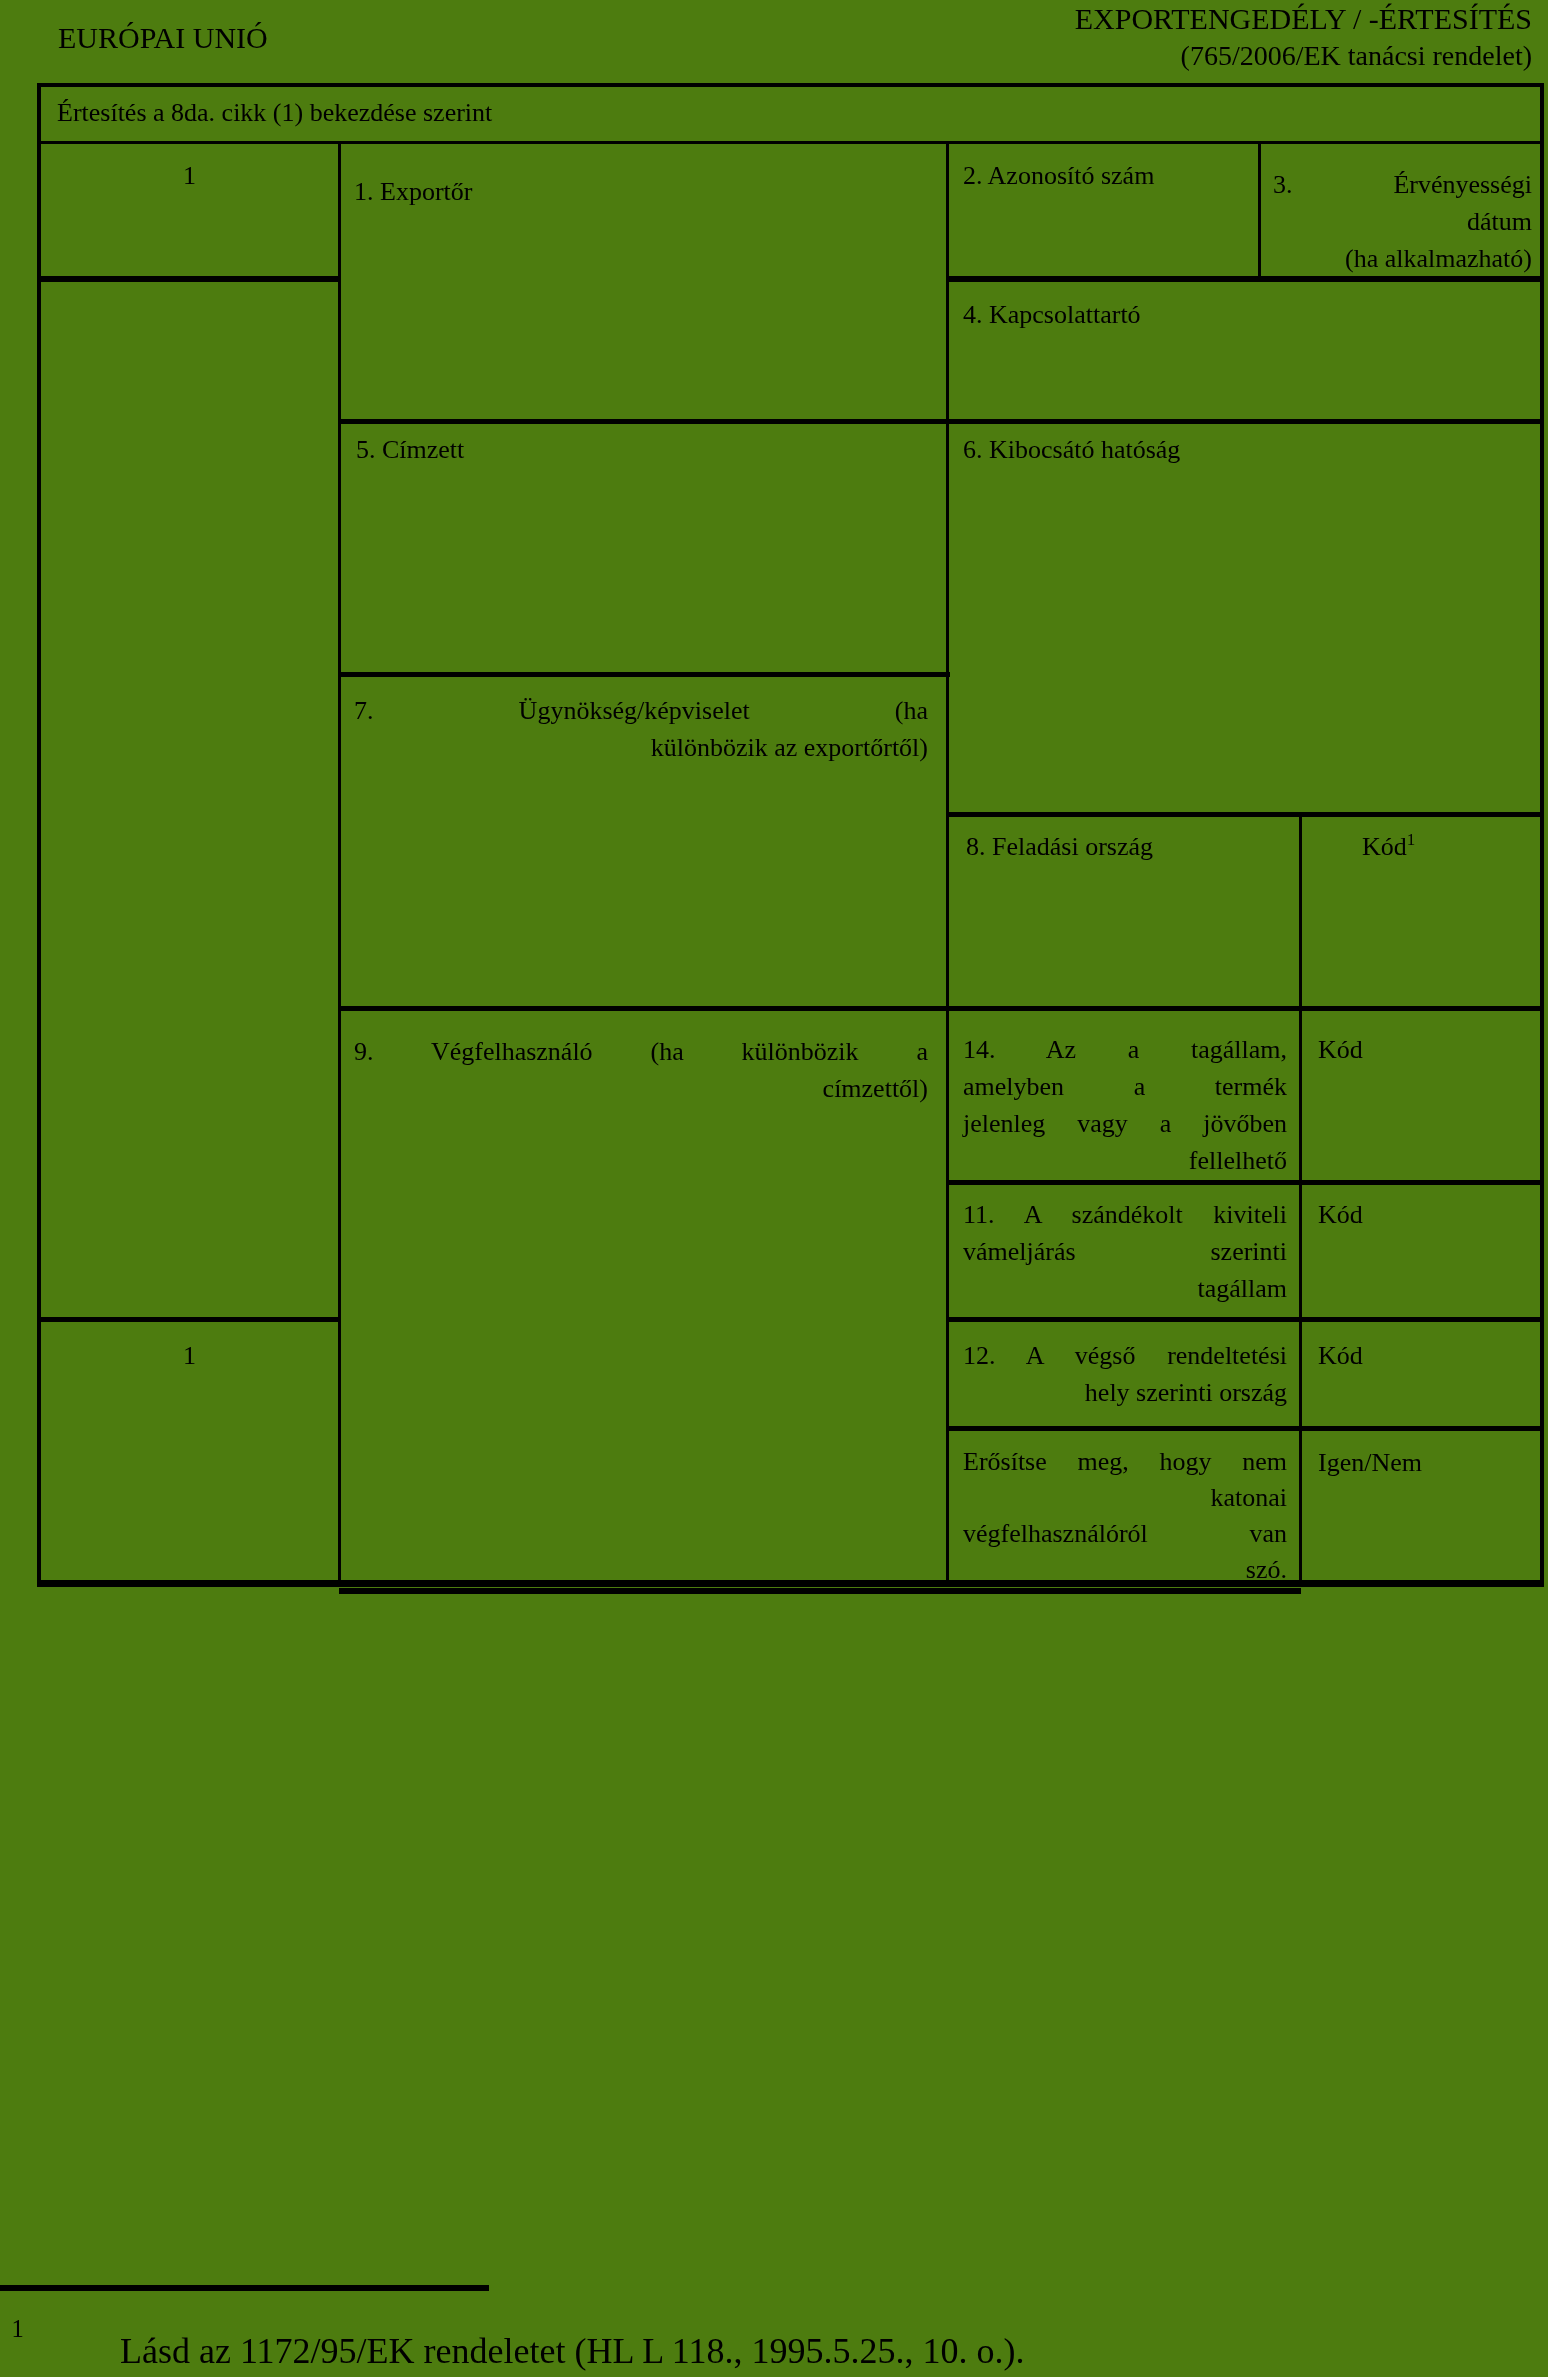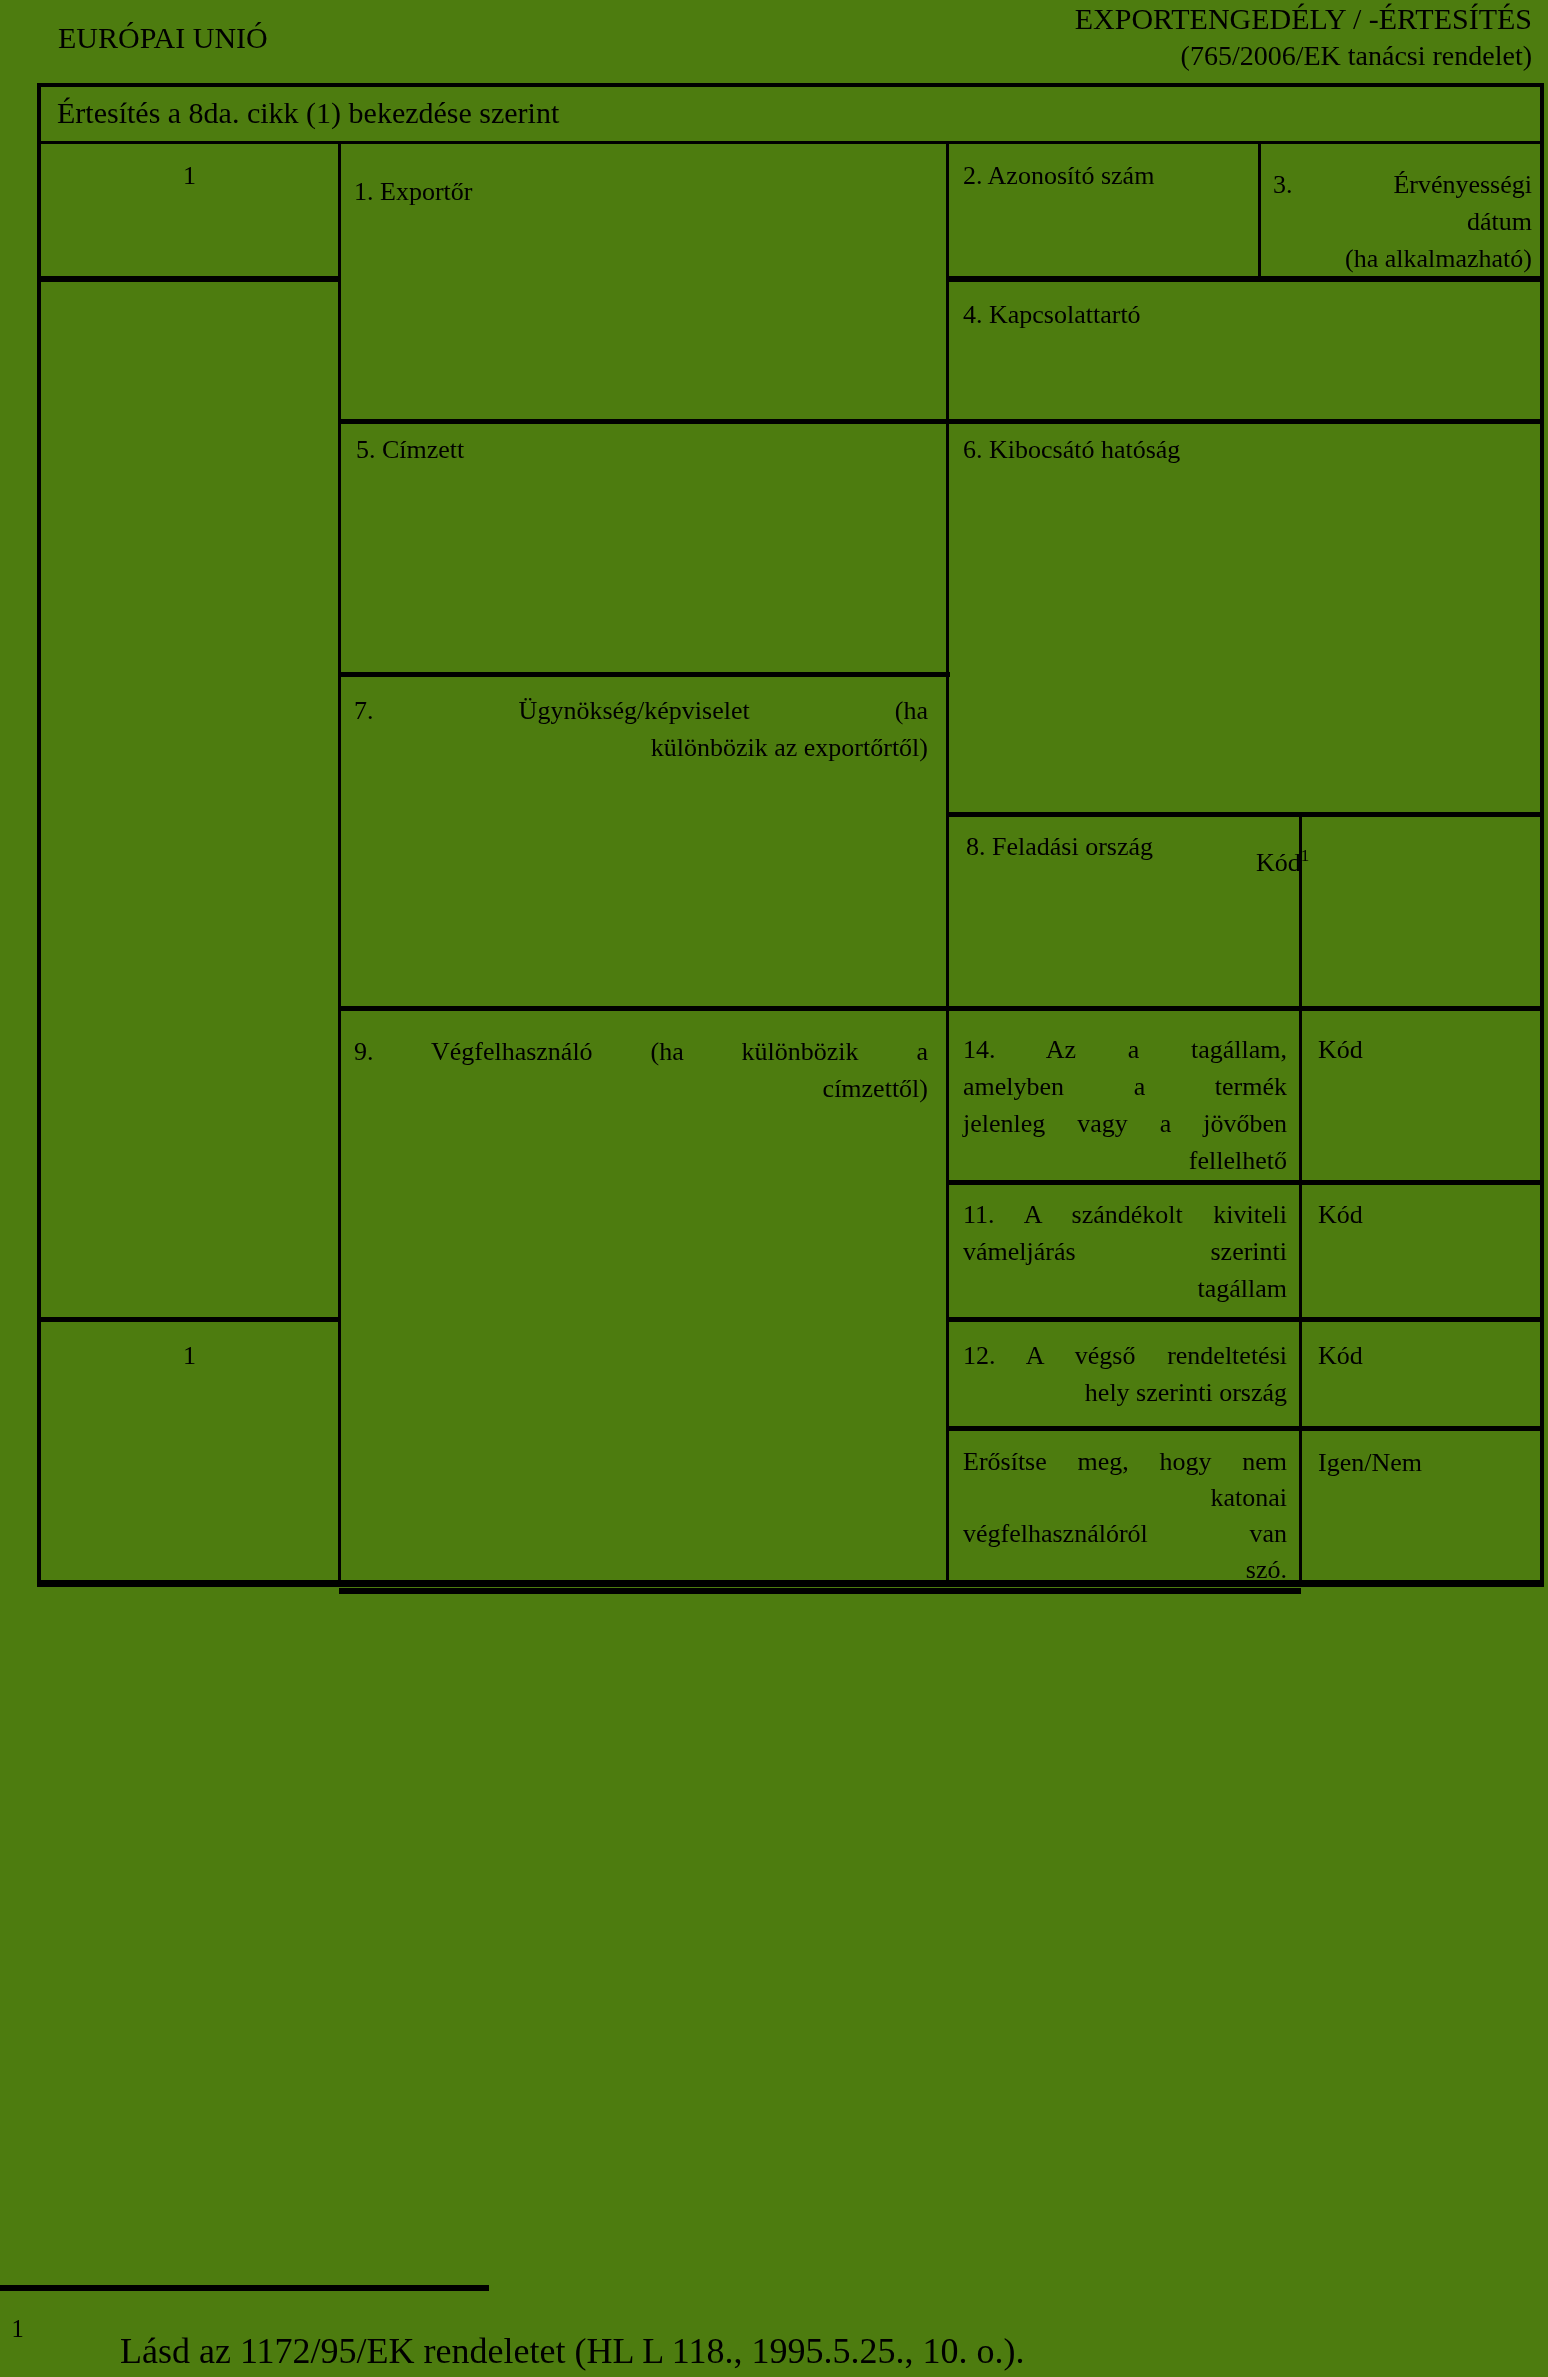--- a/index.html
+++ b/index.html
@@ -14,21 +14,21 @@
   .txt{position:absolute;font-size:26px;line-height:37px;white-space:nowrap;}
   .box{position:absolute;font-size:26px;line-height:37px;}
   .box .ln{text-align:right;}
   .box .ln.j{text-align:justify;text-align-last:justify;}
   .center{text-align:center;}
   .hl,.vl{position:absolute;background:#000;}
   #eu-label{position:absolute;left:58px;top:21px;font-size:30px;white-space:nowrap;}
   #title-block{position:absolute;right:16px;top:0px;text-align:right;}
   #title-block .t1{font-size:30px;line-height:37px;white-space:nowrap;}
   #title-block .t2{font-size:28px;line-height:37px;white-space:nowrap;}
-  #form-header{position:absolute;left:57px;top:94px;font-size:30px;line-height:37px;white-space:nowrap;}
+  #form-header{position:absolute;left:57px;top:94px;font-size:26px;line-height:37px;white-space:nowrap;}
   sup.k{font-size:17px;vertical-align:super;line-height:0;}
   #footnote-rule{position:absolute;left:0;top:2285px;width:489px;height:5.8px;background:#000;}
   #footnote-marker{position:absolute;left:11.6px;top:2317px;font-size:24.5px;line-height:24.5px;}
   #footnote-text{position:absolute;left:120px;top:2331px;font-size:36px;line-height:41px;white-space:nowrap;}
   .c8{line-height:36px;}
 </style>
 </head>
 <body>
 
 <div id="page">
@@ -77,21 +77,21 @@
 
   <div class="txt" style="left:356px;top:431px;">5. Címzett</div>
   <div class="txt" style="left:963px;top:431px;">6. Kibocsátó hatóság</div>
 
   <div class="box" style="left:354px;top:692px;width:574px;">
       <div class="ln j">7. Ügynökség/képviselet (ha</div>
       <div class="ln">különbözik az exportőrtől)</div>
     </div>
 
   <div class="txt" style="left:966px;top:828px;">8. Feladási ország</div>
-  <div class="txt" style="left:1256px;top:828px;margin-top:16px;"><span>Kód</span><sup class="k">1</sup></div>
+  <div class="txt" style="left:1362px;top:828px;"><span>Kód</span><sup class="k">1</sup></div>
 
   <div class="box" style="left:354px;top:1033px;width:574px;">
       <div class="ln j">9. Végfelhasználó (ha különbözik a</div>
       <div class="ln">címzettől)</div>
     </div>
   <div class="box" style="left:963px;top:1031px;width:324px;">
       <div class="ln j">14. Az a tagállam,</div>
       <div class="ln j">amelyben a termék</div>
       <div class="ln j">jelenleg vagy a jövőben</div>
       <div class="ln">fellelhető</div>

